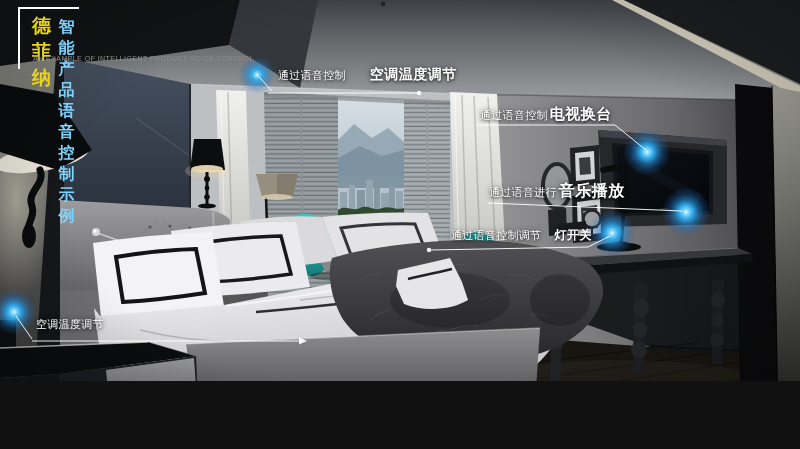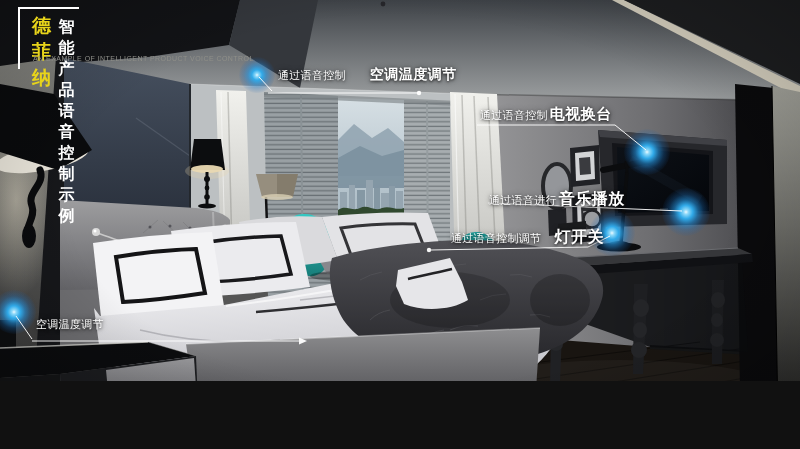--- a/index.html
+++ b/index.html
@@ -18,30 +18,30 @@
   .dot-music{left:662px;top:188px;width:48px;height:48px;}
   .dot-light{left:589px;top:210px;width:46px;height:46px;}
   .dot-service{left:-8px;top:290px;width:44px;height:44px;}
   
   .callout{position:absolute;display:flex;align-items:baseline;white-space:nowrap;
            color:#fff;z-index:4;text-shadow:0 1px 3px rgba(0,0,0,.8),0 0 6px rgba(0,0,0,.45);font-family:Liberation Mono, monospace;}
   .co-prefix{font-size:11px;font-weight:400;letter-spacing:.3px;}
   .co-big{font-weight:700;font-size:16px;margin-left:2px;letter-spacing:.5px;}
   #co-ac{left:278px;top:66px;}      #co-ac .co-big{font-size:14px;margin-left:24px;}
   #co-tv{left:480px;top:105px;}     #co-tv .co-big{font-size:15px;}
-  #co-music{left:489px;top:189px;}  #co-music .co-big{font-size:16px;}
-  #co-light{left:451px;top:227px;}  #co-light .co-big{font-size:16px;margin-left:13px;}
+  #co-music{left:489px;top:181px;}  #co-music .co-big{font-size:16px;}
+  #co-light{left:451px;top:227px;}  #co-light .co-big{font-size:12px;margin-left:13px;}
   #co-service{left:36px;top:317px;} #co-service .co-big{font-size:14px;}
   
   header{position:absolute;left:0;top:0;z-index:5;}
   .bracket{position:absolute;left:18px;top:7px;width:59px;height:60px;
            border-left:2px solid #fff;border-top:2px solid #fff;}
   .title-row{position:absolute;left:32px;top:13px;display:flex;align-items:baseline;}
   .brand{color:#e8d41a;font-size:19px;font-weight:700;letter-spacing:.5px;}
-  .title{color:#ffffff;font-size:16px;font-weight:700;margin-left:7px;letter-spacing:-.2px;}
+  .title{color:#7dd3fc;font-size:16px;font-weight:700;margin-left:7px;letter-spacing:-.2px;}
   .subtitle{position:absolute;left:33px;top:55px;font-size:7px;color:#8f8f89;
             letter-spacing:.45px;white-space:nowrap;}
 </style>
 </head>
 <body>
 
 <div class="stage">
 
   <svg id="scene" class="layer" viewBox="0 0 800 449" preserveAspectRatio="none" aria-hidden="true">
     <defs>

